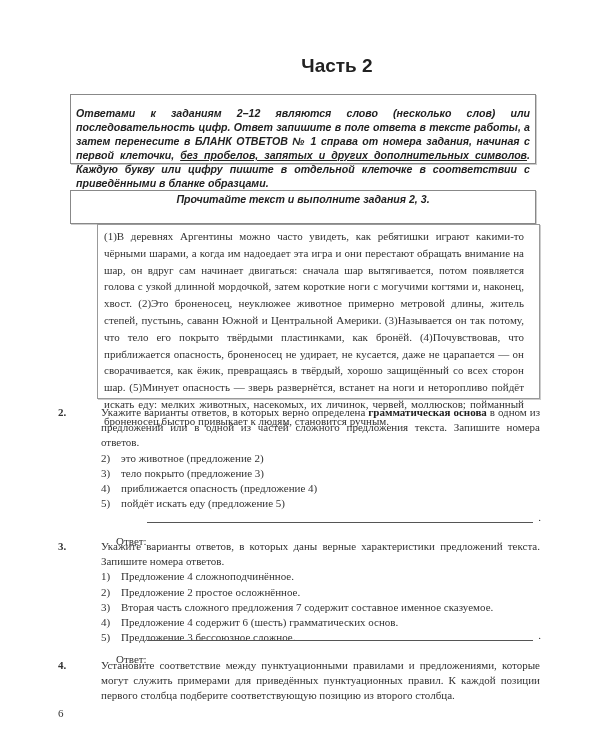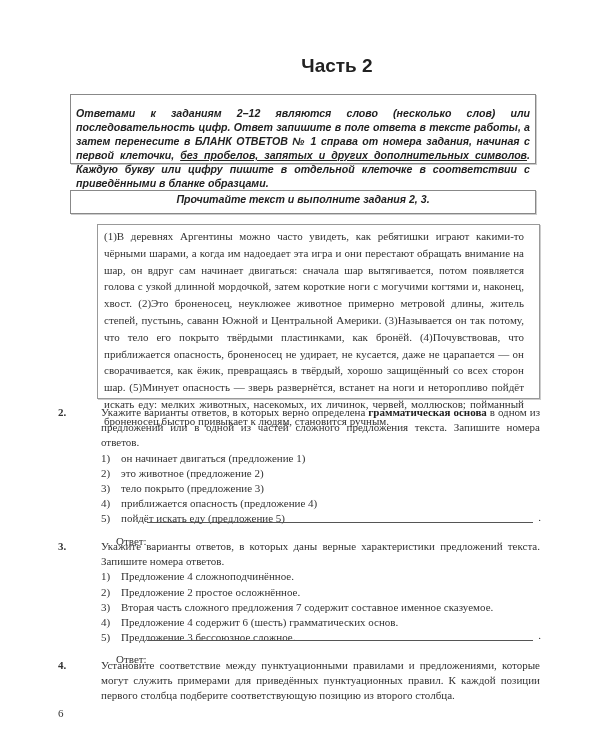--- a/index.html
+++ b/index.html
@@ -17,21 +17,21 @@
   }
   .instr-box {
     position: absolute; left: 70px; top: 94px; width: 466px; height: 70px;
     border: 1px solid #888; box-sizing: border-box;
     padding: 11px 5px 0 5px;
     font-style: italic; font-weight: bold; font-size: 10.6px; line-height: 14px;
     text-align: justify; color: #222; box-shadow: 1px 1px 0 #ccc;
   }
   .instr-box .u { text-decoration: underline; }
   .read-box {
-    position: absolute; left: 70px; top: 190px; width: 466px; height: 24px;
+    position: absolute; left: 70px; top: 190px; width: 466px; height: 34px;
     border: 1px solid #888; box-sizing: border-box;
     font-style: italic; font-weight: bold; font-size: 10.6px; line-height: 16px;
     text-align: center; color: #222; box-shadow: 1px 1px 0 #ccc;
   }
   .passage-box {
     position: absolute; left: 97px; top: 224px; width: 443px; height: 175px;
     border: 1px solid #999; box-sizing: border-box;
     padding: 3px 15px 0 6px;
     font-size: 11px; line-height: 16.8px; text-align: justify; color: #333;
     box-shadow: 1px 1px 0 #ccc;
@@ -73,21 +73,20 @@
   </div>
 
   <div class="read-box sans">Прочитайте текст и выполните задания 2, 3.</div>
 
   <div class="passage-box serif">(1)В деревнях Аргентины можно часто увидеть, как ребятишки играют какими-то чёрными шарами, а когда им надоедает эта игра и они перестают обращать внимание на шар, он вдруг сам начинает двигаться: сначала шар вытягивается, потом появляется голова с узкой длинной мордочкой, затем короткие ноги с могучими когтями и, наконец, хвост. (2)Это броненосец, неуклюжее животное примерно метровой длины, житель степей, пустынь, саванн Южной и Центральной Америки. (3)Называется он так потому, что тело его покрыто твёрдыми пластинками, как бронёй. (4)Почувствовав, что приближается опасность, броненосец не удирает, не кусается, даже не царапается — он сворачивается, как ёжик, превращаясь в твёрдый, хорошо защищённый со всех сторон шар. (5)Минует опасность — зверь развернётся, встанет на ноги и неторопливо пойдёт искать еду: мелких животных, насекомых, их личинок, червей, моллюсков; пойманный броненосец быстро привыкает к людям, становится ручным.</div>
 
   <div class="task serif" style="top: 405px;">
     <span class="num">2.</span>
     <div class="body">
       <span>Укажите варианты ответов, в которых верно определена </span><b>грамматическая основа</b><span> в одном из предложений или в одной из частей сложного предложения текста. Запишите номера ответов.</span>
-      <span class="opt"><span class="on">1)</span><span>он начинает двигаться (предложение 1)</span></span>
       <span class="opt"><span class="on">2)</span><span>это животное (предложение 2)</span></span>
       <span class="opt"><span class="on">3)</span><span>тело покрыто (предложение 3)</span></span>
       <span class="opt"><span class="on">4)</span><span>приближается опасность (предложение 4)</span></span>
       <span class="opt"><span class="on">5)</span><span>пойдёт искать еду (предложение 5)</span></span>
     </div>
   </div>
   <div class="answer serif" style="top: 511px;">
     <span class="lbl">Ответ:</span>
     <span class="line"></span>
     <span class="dot">.</span>

